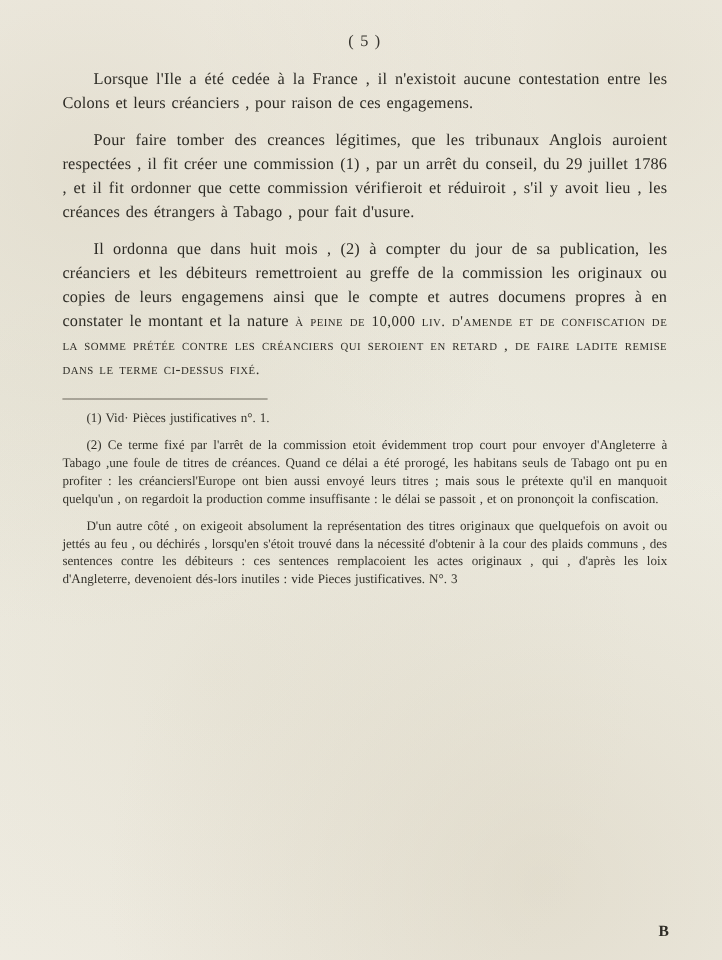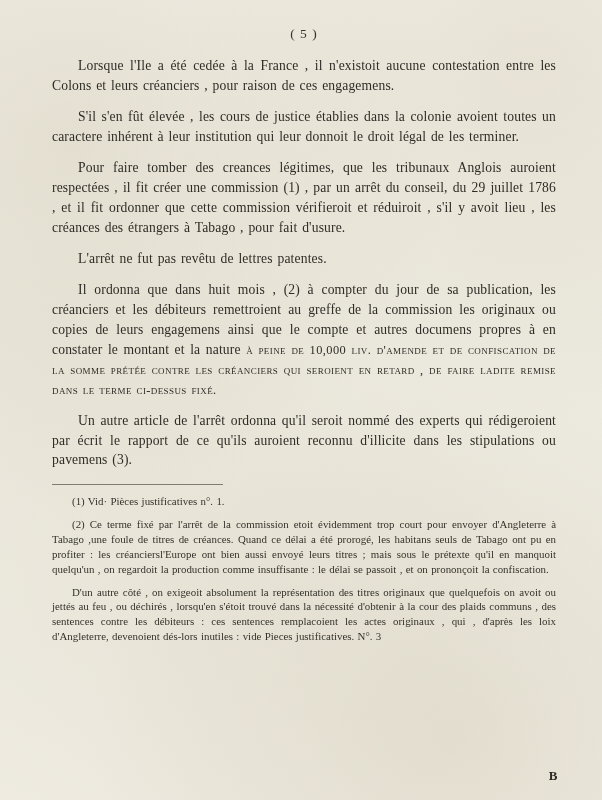--- a/index.html
+++ b/index.html
@@ -92,27 +92,24 @@
 </style>
 </head>
 <body>
 
 <div class="page">
   <div class="content">
 
     <div class="page-number">( 5 )</div>
 
     <p class="body-par">Lorsque l'Ile a été cedée à la France , il n'existoit aucune contestation entre les Colons et leurs créanciers , pour raison de ces engagemens.</p>
-    <p class="body-par">S'il s'en fût élevée , les cours de justice établies dans la colonie avoient toutes un caractere inhérent à leur institution qui leur donnoit le droit légal de les terminer.</p>
     <p class="body-par">Pour faire tomber des creances légitimes, que les tribunaux Anglois auroient respectées , il fit créer une commission (1) , par un arrêt du conseil, du 29 juillet 1786 , et il fit ordonner que cette commission vérifieroit et réduiroit , s'il y avoit lieu , les créances des étrangers à Tabago , pour fait d'usure.</p>
-    <p class="body-par">L'arrêt ne fut pas revêtu de lettres patentes.</p>
 
     <p class="body-par"><span>Il ordonna que dans huit mois , (2) à compter du jour de sa publication, les créanciers et les débiteurs remettroient au greffe de la commission les originaux ou copies de leurs engagemens ainsi que le compte et autres documens propres à en constater le montant et la nature </span><span class="smallcaps">à peine de 10,000 liv. d'amende et de confiscation de la somme prétée contre les créanciers qui seroient en retard , de faire ladite remise dans le terme ci-dessus fixé.</span></p>
 
-    <p class="body-par">Un autre article de l'arrêt ordonna qu'il seroit nommé des experts qui rédigeroient par écrit le rapport de ce qu'ils auroient reconnu d'illicite dans les stipulations ou pavemens (3).</p>
 
     <div class="rule"></div>
 
     <div class="notes">
       <p>(1) Vid· Pièces justificatives n°. 1.</p>
       <p>(2) Ce terme fixé par l'arrêt de la commission etoit évidemment trop court pour envoyer d'Angleterre à Tabago ,une foule de titres de créances. Quand ce délai a été prorogé, les habitans seuls de Tabago ont pu en profiter : les créanciersl'Europe ont bien aussi envoyé leurs titres ; mais sous le prétexte qu'il en manquoit quelqu'un , on regardoit la production comme insuffisante : le délai se passoit , et on prononçoit la confiscation.</p>
       <p>D'un autre côté , on exigeoit absolument la représentation des titres originaux que quelquefois on avoit ou jettés au feu , ou déchirés , lorsqu'en s'étoit trouvé dans la nécessité d'obtenir à la cour des plaids communs , des sentences contre les débiteurs : ces sentences remplacoient les actes originaux , qui , d'après les loix d'Angleterre, devenoient dés-lors inutiles : vide Pieces justificatives. N°. 3</p>
 
     </div>
 

